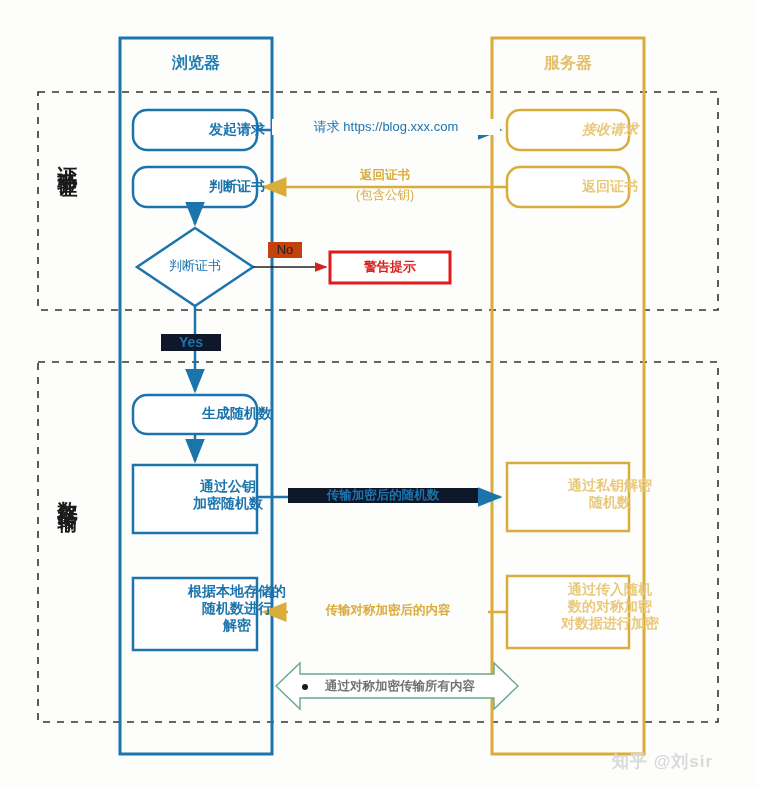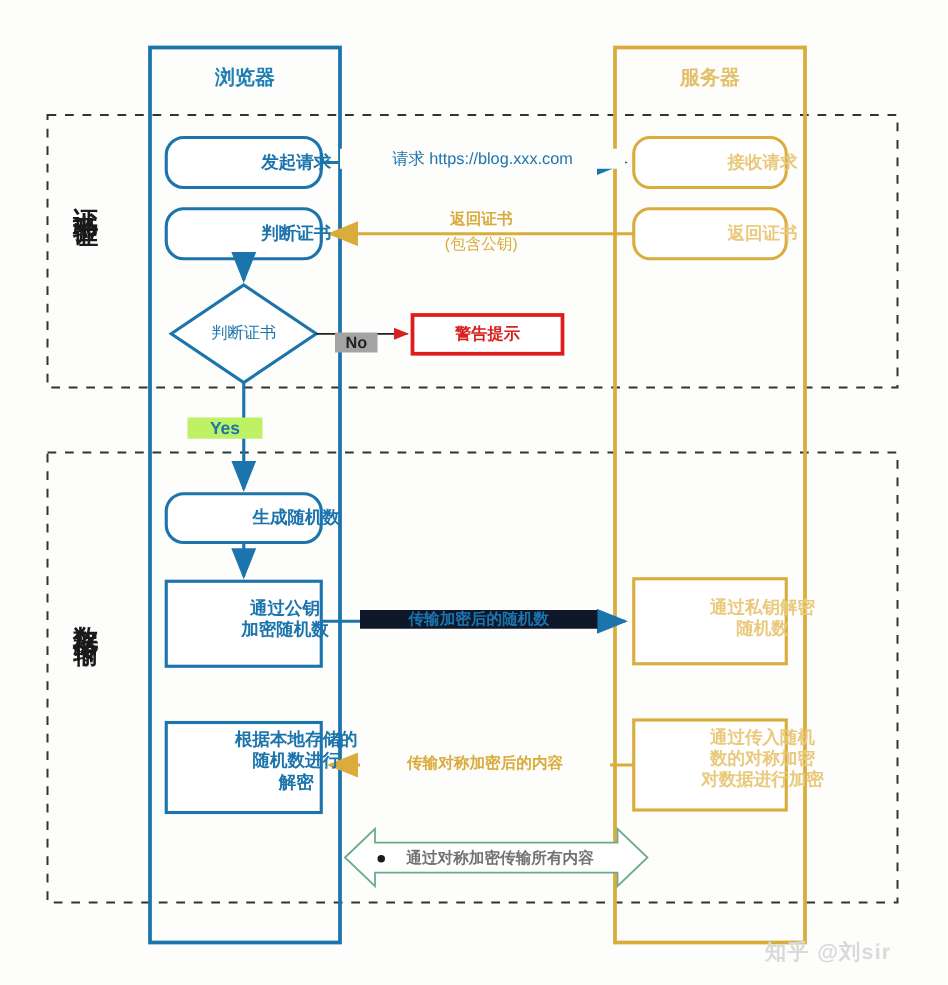--- a/index.html
+++ b/index.html
@@ -221,36 +221,36 @@
   <div class="tx diamond-label" style="left:137px; top:258px; width:116px;">判断证书</div>
   <div class="tx node-label blue" style="left:133px; top:405px; width:124px;">生成随机数</div>
   <div class="tx node-label blue" style="left:133px; top:478px; width:106px;text-align:center;">通过公钥
 加密随机数</div>
   <div class="tx node-label blue" style="left:133px; top:583px; width:124px;">根据本地存储的
 随机数进行
 解密</div>
 
   <div class="tx warn-label" style="left:330px; top:259px; width:120px;">警告提示</div>
 
-  <div class="tx node-label gold" style="left:507px; top:121px; width:122px;">接收请求</div>
+  <div class="tx node-label gold" style="left:507px; top:121px; width:122px;font-style:italic;">接收请求</div>
   <div class="tx node-label gold" style="left:507px; top:178px; width:122px;">返回证书</div>
   <div class="tx node-label gold" style="left:507px; top:477px; width:122px;">通过私钥解密
 随机数</div>
   <div class="tx node-label gold" style="left:507px; top:581px; width:122px;">通过传入随机
 数的对称加密
 对数据进行加密</div>
 
   <div class="tx edge-label url" style="left:272px; top:119px; width:228px; background:#fdfdfb;">请求 https://blog.xxx.com</div>
 
   <div class="tx edge-label gold" style="left:300px; top:168px; width:170px; background:#fdfdfb;">返回证书</div>
   <div class="tx edge-label gold" style="left:300px; top:188px; width:170px; font-weight:normal;">(包含公钥)</div>
 
-  <div class="tx edge-label plain" style="left:268px; top:266px; width:34px; background:#a3a3a3;font-weight:bold;">No</div>
-
-  <div class="tx yes-label" style="left:150px; top:334px; width:60px; background:#bef264;">Yes</div>
+  <div class="tx edge-label plain" style="left:268px; top:242px; width:34px; background:#c2410c;">No</div>
+
+  <div class="tx yes-label" style="left:161px; top:334px; width:60px; background:#0f172a;">Yes</div>
 
   <div class="tx edge-label blue" style="left:288px; top:488px; width:190px; background:#0f172a;">传输加密后的随机数</div>
 
   <div class="tx edge-label gold" style="left:288px; top:603px; width:200px; background:#fdfdfb;">传输对称加密后的内容</div>
 
   <div class="tx edge-label green" style="left:310px; top:679px; width:180px;">通过对称加密传输所有内容</div>
 
   <div class="watermark" style="left:612px; top:750px;">知乎 @刘sir</div>
 
 </div>

